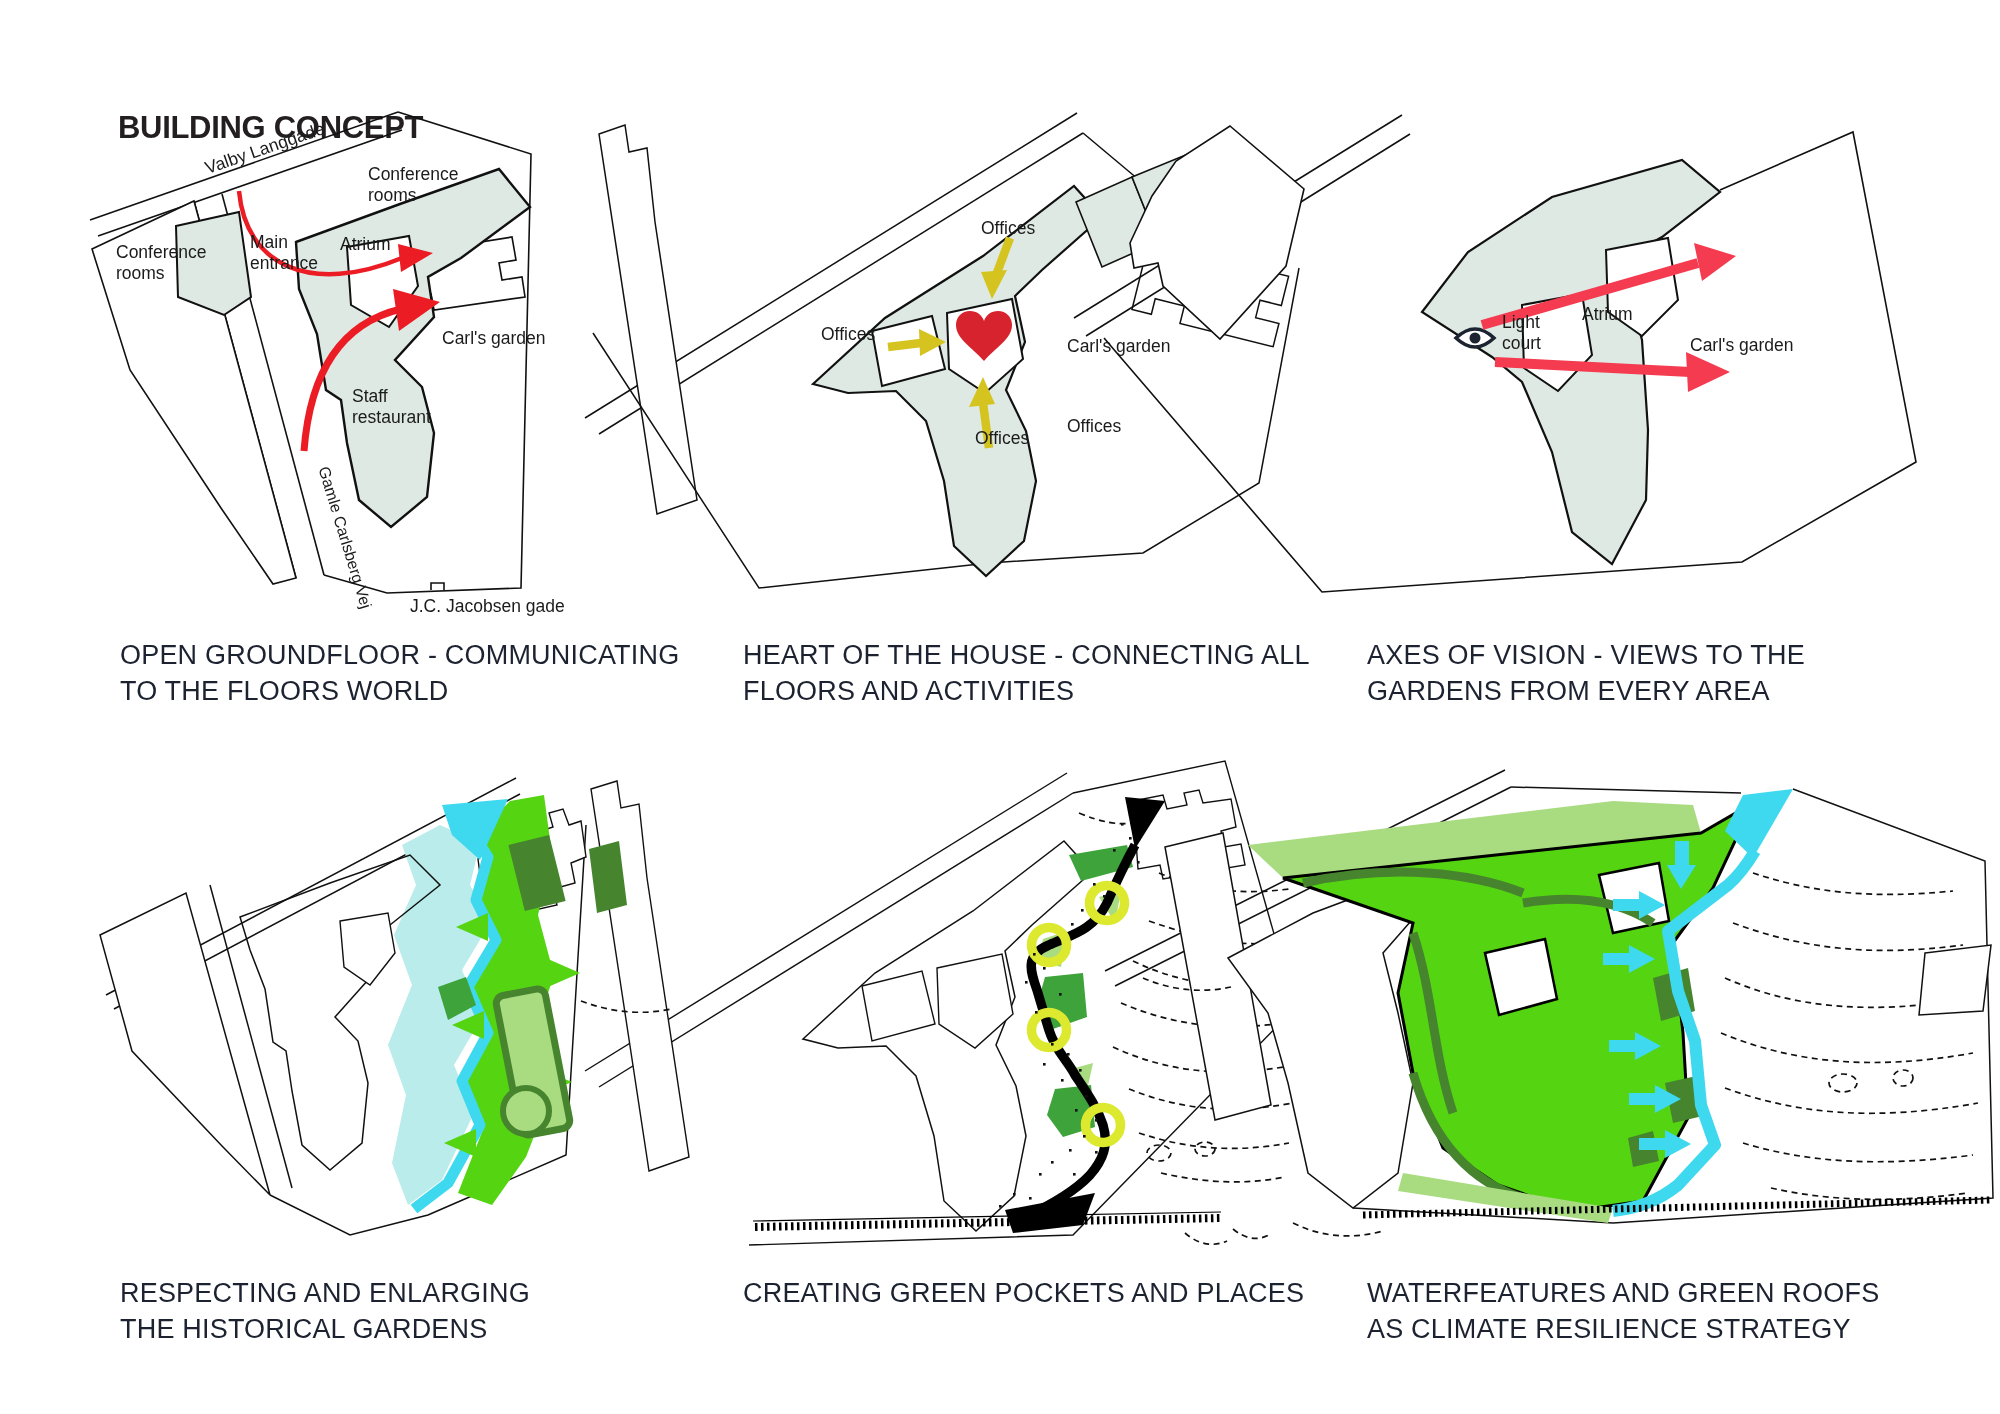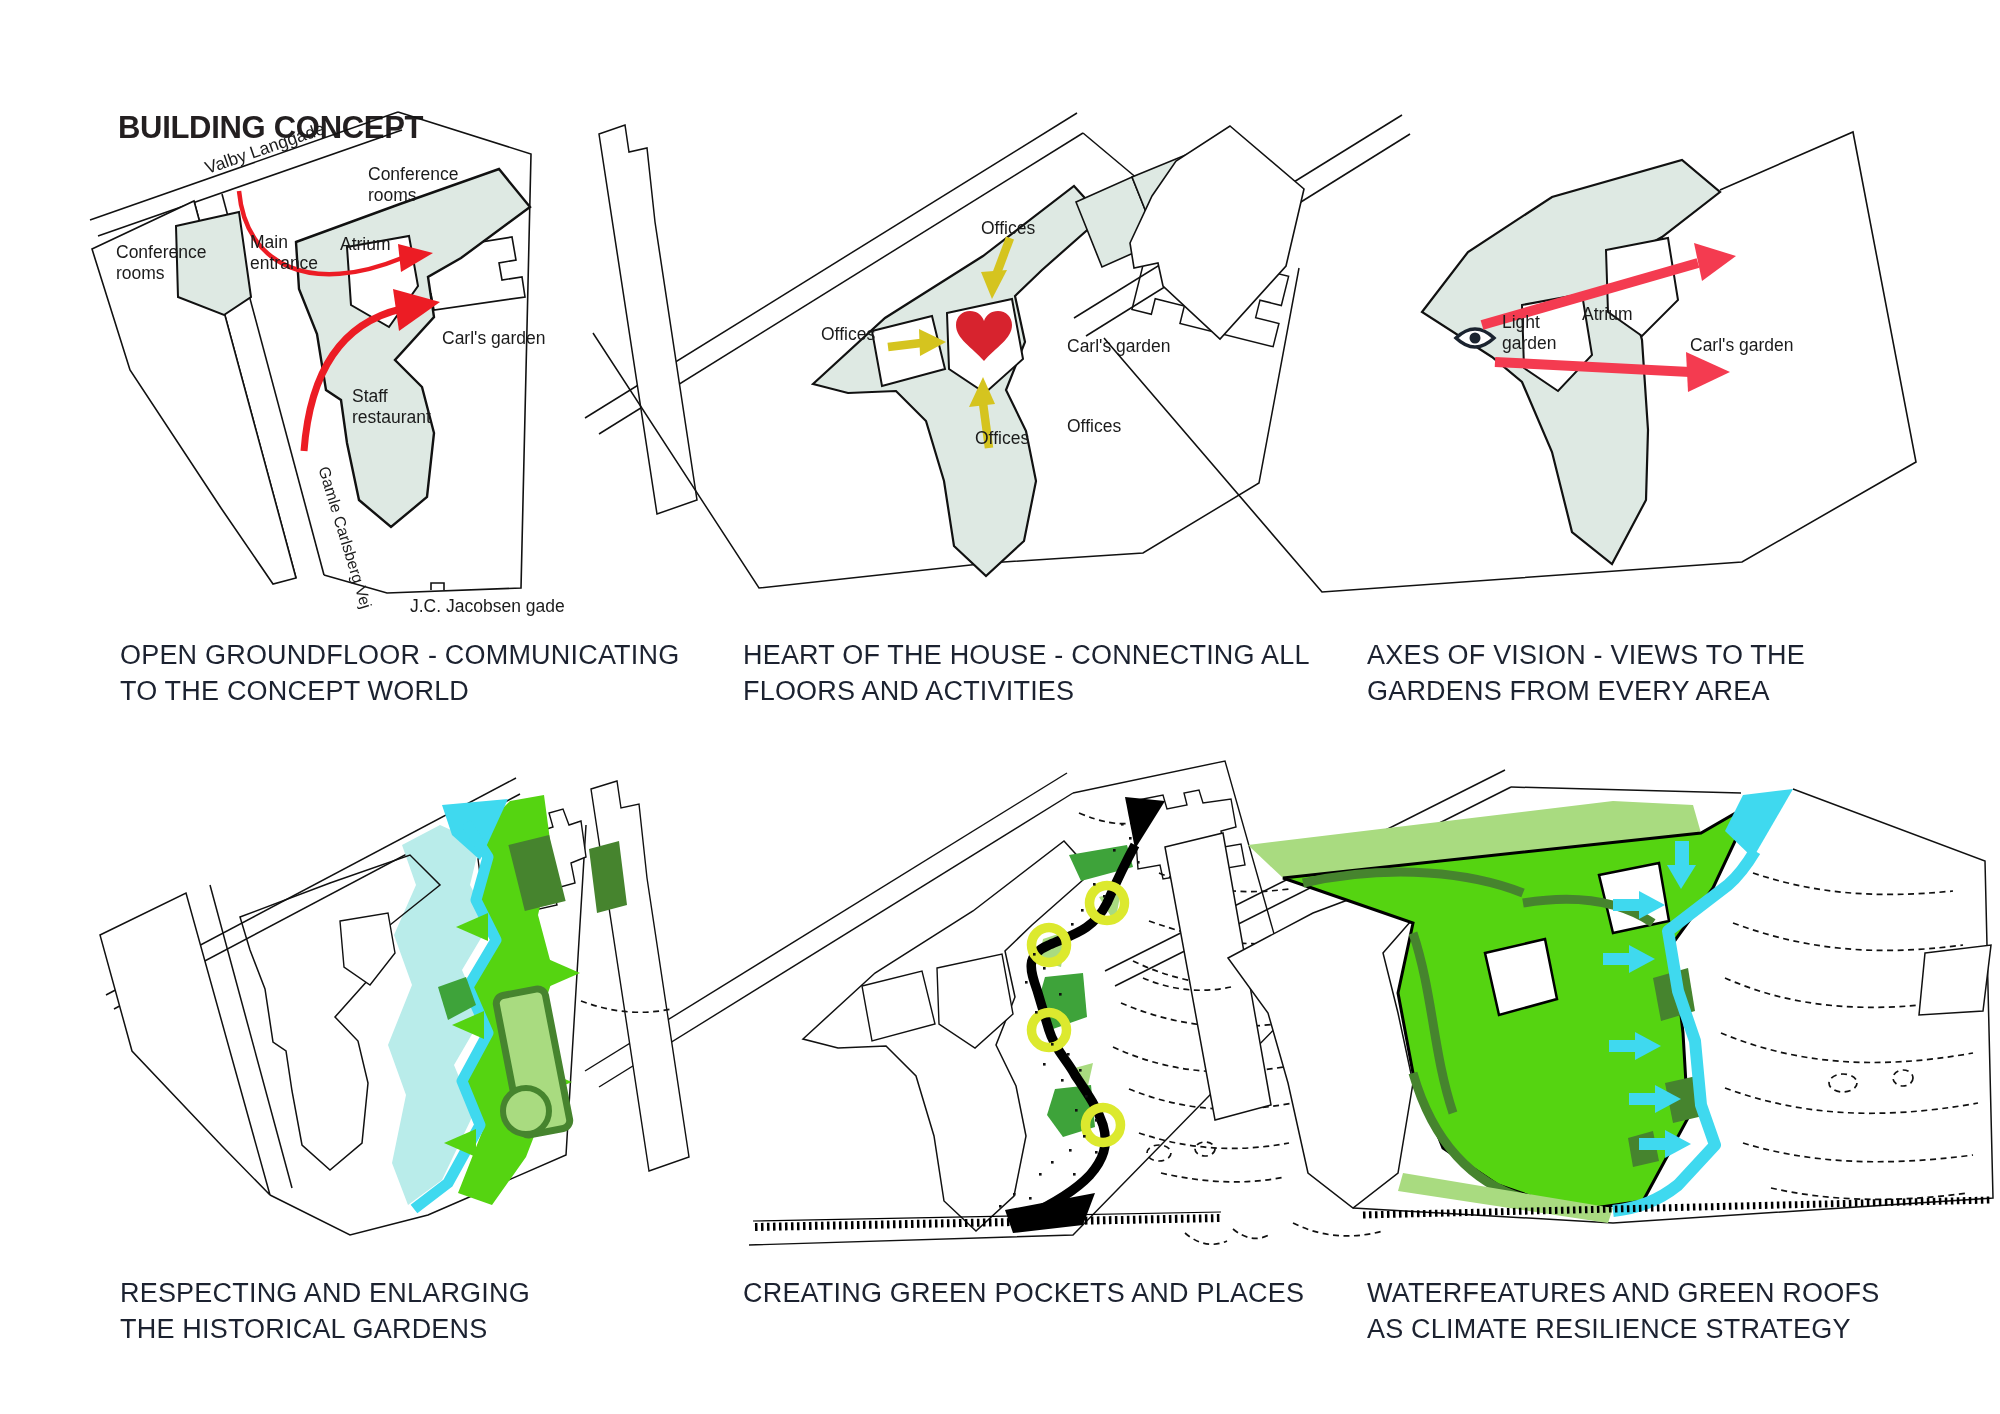--- a/index.html
+++ b/index.html
@@ -51,21 +51,21 @@
     <span class="lbl" style="left:252px;top:136px;">Atrium</span>
     <span class="lbl" style="left:354px;top:230px;">Carl's garden</span>
     <span class="lbl" style="left:28px;top:144px;">Conference
 rooms</span>
     <span class="lbl" style="left:264px;top:288px;">Staff
 restaurant</span>
     <span class="lbl rot" style="left:172px;top:430px;width:170px;font-size:16px;transform:rotate(73deg);">Gamle Carlsberg Vej</span>
     <span class="lbl" style="left:322px;top:498px;">J.C. Jacobsen gade</span>
   </div>
   <div class="caption" style="left:120px;top:638px;">OPEN GROUNDFLOOR - COMMUNICATING
-TO THE CONCEPT WORLD</div>
+TO THE FLOORS WORLD</div>
 
   <div class="diagram" style="left:583px;top:98px;width:730px;height:510px;">
     <svg width="730" height="510" viewBox="0 0 730 510">
       <g fill="none" stroke="#111" stroke-width="1.5">
         <path d="M2,320 L494,15"></path>
         <path d="M16,336 L500,35"></path>
         <path d="M16,36 L42,27 L46,54 L64,50 L72,124 L114,402 L74,416 Z" fill="#ffffff"></path>
         <path d="M10,235 L176,490 L406,465"></path>
         <path d="M500,35 L568,92"></path>
         <path d="M716,170 L676,385 L560,455 L406,465"></path>
@@ -121,21 +121,21 @@
       <g>
         <path d="M414,227 L630,165" fill="none" stroke="#f43b50" stroke-width="10"></path>
         <path d="M626,145 L668,158 L634,183 Z" fill="#f43b50"></path>
       </g>
       <g>
         <path d="M427,264 L622,274" fill="none" stroke="#f43b50" stroke-width="10"></path>
         <path d="M618,254 L662,274 L620,294 Z" fill="#f43b50"></path>
       </g>
     </svg>
     <span class="lbl" style="left:434px;top:214px;">Light
-garden</span>
+court</span>
     <span class="lbl" style="left:514px;top:206px;">Atrium</span>
     <span class="lbl" style="left:622px;top:237px;">Carl's garden</span>
   </div>
   <div class="caption" style="left:1367px;top:638px;">AXES OF VISION - VIEWS TO THE
 GARDENS FROM EVERY AREA</div>
 
   <div class="diagram" style="left:88px;top:763px;width:505px;height:485px;">
     <svg width="505" height="485" viewBox="0 0 505 485">
       <g fill="none" stroke="#111" stroke-width="1.5">
         <path d="M18,232 L428,15"></path>

